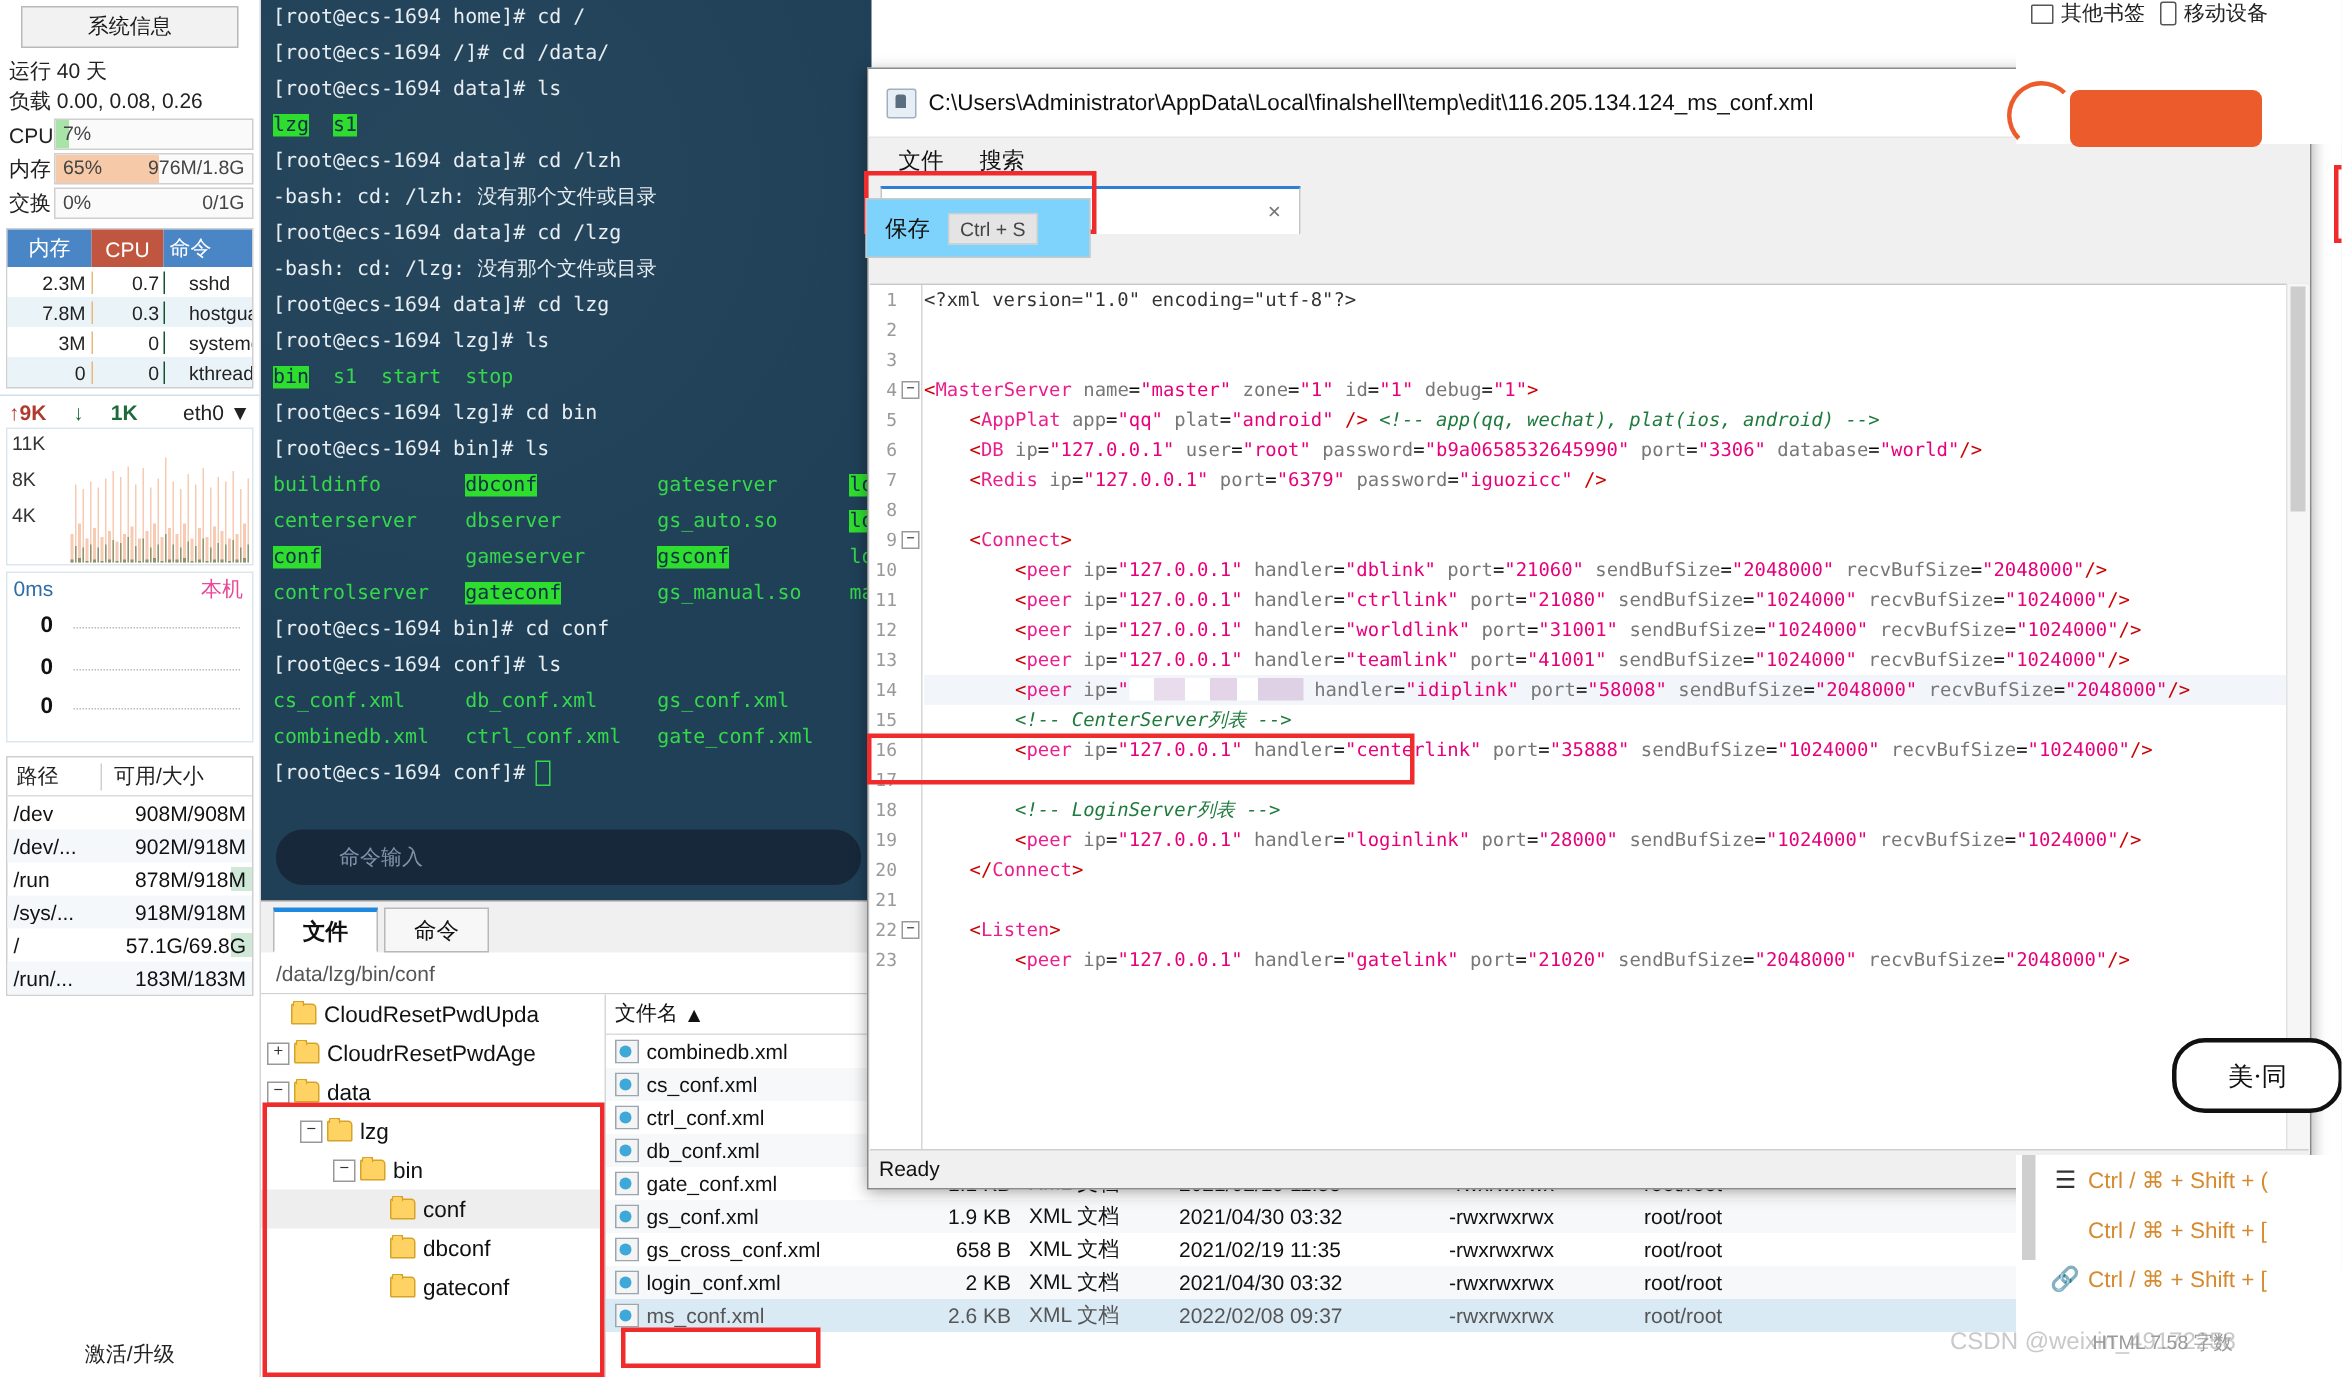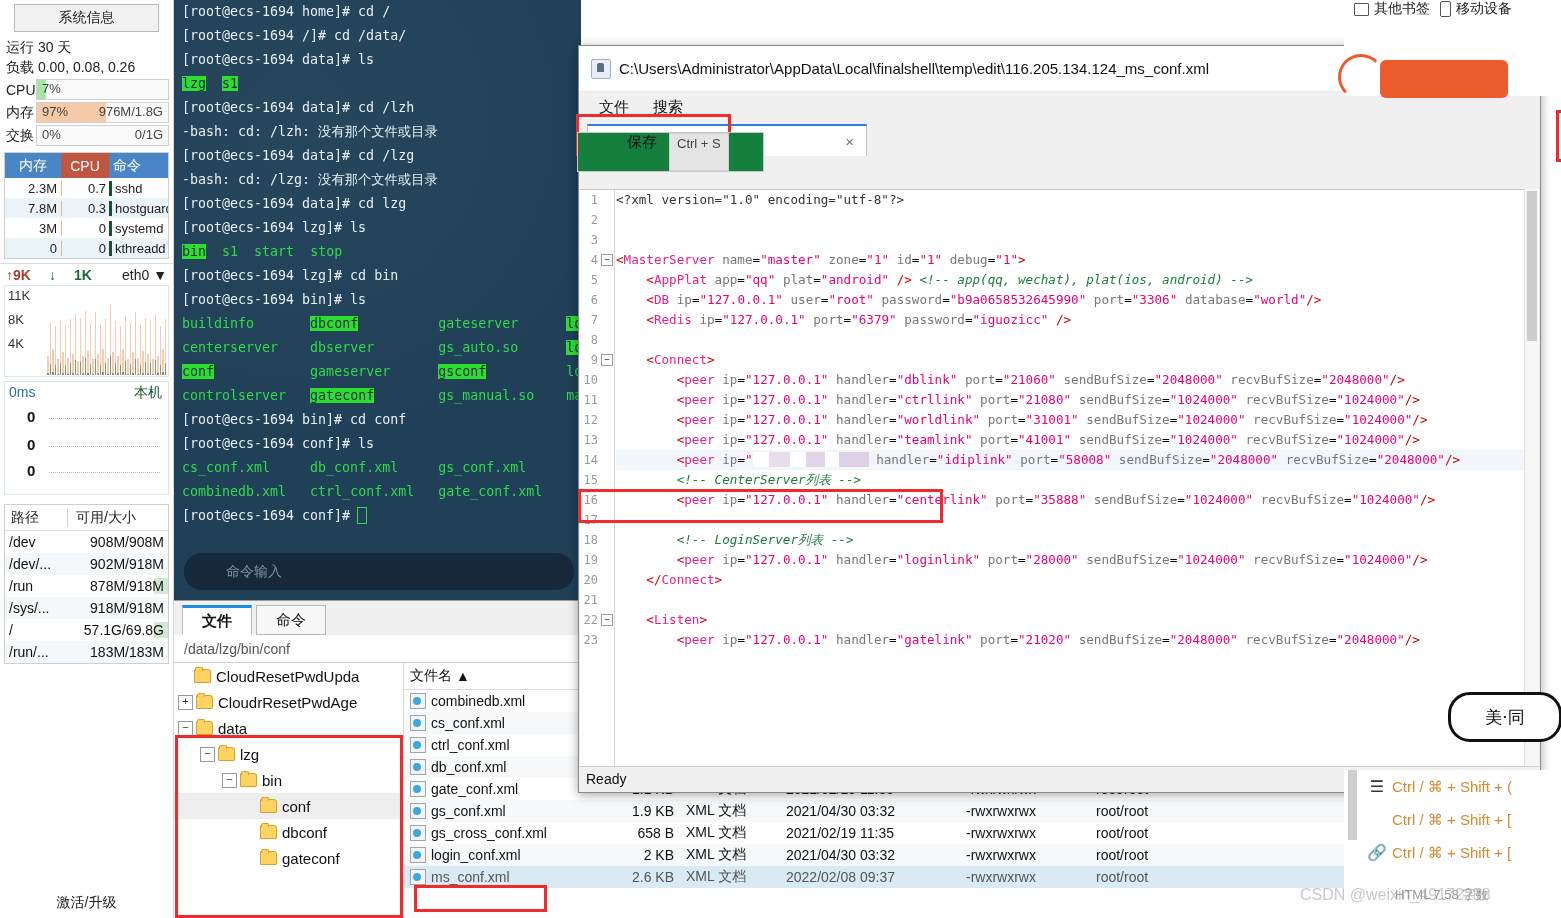--- a/index.html
+++ b/index.html
@@ -20,35 +20,35 @@
   .proc-table{margin:5px 4px 0 4px;border:1px solid #cfcfcf;}
   .proc-head{display:flex;height:25px;align-items:center;color:#fff;font-size:14px;}
   .proc-head .c1{width:56px;background:#4a86c5;height:25px;display:flex;align-items:center;justify-content:center;}
   .proc-head .c2{width:48px;background:#c0563f;height:25px;display:flex;align-items:center;justify-content:center;}
   .proc-head .c3{flex:1;background:#4a86c5;height:25px;display:flex;align-items:center;padding-left:4px;}
   .proc-row{display:flex;font-size:13px;color:#222;height:20px;align-items:center;}
   .proc-row:nth-child(odd){background:#ffffff;}
   .proc-row:nth-child(even){background:#eaf3f8;}
   .proc-row .c1{width:56px;text-align:right;padding-right:4px;box-sizing:border-box;}
   .proc-row .c2{width:48px;text-align:right;padding-right:3px;box-sizing:border-box;border-left:1px solid #e8b97a;}
-  .proc-row .c3{flex:1;padding-left:3px;overflow:hidden;white-space:nowrap;border-left:3px solid #14532d;}
+  .proc-row .c3{flex:1;padding-left:16px;overflow:hidden;white-space:nowrap;border-left:1px solid #14532d;}
 
   .net-head{display:flex;align-items:center;font-size:14px;padding:3px 6px 0 6px;border-top:1px solid #cfe0ea;margin-top:4px;}
   .net-up{color:#b03a2e;font-weight:bold;}
   .net-down{color:#1d6b3a;font-weight:bold;margin-left:18px;}
   .net-if{margin-left:auto;color:#222;}
   .chartbox{margin:2px 4px 0 4px;border:1px solid #dbe7ee;height:90px;position:relative;background:#fff;}
   .chartbox .ylab{position:absolute;left:3px;font-size:13px;color:#333;}
   .spark{position:absolute;left:42px;right:2px;bottom:1px;top:2px;display:flex;align-items:flex-end;gap:1px;}
   .spark i{display:block;width:3px;background:#f7cbb3;position:relative;}
   .spark i b{position:absolute;left:0;right:0;bottom:0;background:#8c9470;display:block;}
 
   .latbox{margin:4px 4px 0 4px;border:1px solid #dbe7ee;height:112px;position:relative;background:#fff;}
   .latbox .l-tl{position:absolute;left:4px;top:2px;font-size:14px;color:#2d6ea8;}
-  .latbox .l-tr{position:absolute;right:6px;top:2px;font-size:14px;color:#14532d;font-family:Liberation Serif, serif;}
+  .latbox .l-tr{position:absolute;right:6px;top:2px;font-size:14px;color:#ec4899;font-family:Liberation Serif, serif;}
   .latbox .zero{position:absolute;left:22px;font-size:15px;color:#111;font-weight:bold;}
   .latbox .dots{position:absolute;left:44px;right:8px;border-top:1px dotted #bbb;}
 
   .disk-table{margin:9px 4px 0 4px;border:1px solid #cfcfcf;}
   .disk-head{display:flex;font-size:14px;color:#222;height:25px;align-items:center;border-bottom:1px solid #dcdcdc;}
   .disk-head .d1{width:62px;padding-left:6px;box-sizing:border-box;}
   .disk-head .d2{flex:1;padding-left:8px;border-left:1px solid #cfcfcf;box-sizing:border-box;}
   .disk-row{display:flex;font-size:14px;color:#111;height:22px;align-items:center;}
   .disk-row:nth-child(even){background:#f4f8fa;}
   .disk-row .d1{width:62px;padding-left:4px;box-sizing:border-box;white-space:nowrap;overflow:hidden;}
@@ -103,21 +103,21 @@
   .ed-title{height:45px;display:flex;align-items:center;background:#fff;border-bottom:1px solid #e6e6e6;}
   .ed-ico{width:18px;height:18px;margin:0 8px 0 12px;background:#e8eef5;border:1px solid #9fb0c0;border-radius:2px;position:relative;flex:0 0 auto;}
   .ed-ico:after{content:"";position:absolute;left:5px;top:3px;width:7px;height:9px;background:#5a6e80;border-radius:2px 2px 0 0;}
   .ed-title-text{font-size:15px;color:#111;flex:1;white-space:nowrap;overflow:hidden;}
   .winbtn{width:46px;height:44px;display:flex;align-items:center;justify-content:center;font-size:17px;color:#333;}
   .ed-menu{height:30px;display:flex;align-items:center;background:#f0f0f0;padding-left:8px;}
   .ed-menu div{padding:3px 12px;font-size:15px;color:#111;}
   .ed-tabs{height:34px;background:#f0f0f0;position:relative;}
   .ed-tab{position:absolute;left:8px;top:2px;width:280px;height:32px;background:#fff;border:1px solid #c4c4c4;border-top:2px solid #2b7fd4;border-bottom:none;display:flex;align-items:center;padding-left:10px;box-sizing:border-box;font-size:15px;color:#111;font-weight:bold;}
   .ed-tab .x{position:absolute;right:12px;font-weight:normal;color:#777;}
-  .save-pop{position:absolute;left:-2px;top:10px;width:148px;height:38px;background:#15803d;border:1px solid #c9c9c9;display:flex;font-size:15px;color:#111;z-index:6;padding-left:37px;}
+  .save-pop{position:absolute;left:-2px;top:10px;width:148px;height:38px;background:#7dd3fc;border:1px solid #c9c9c9;display:flex;align-items:center;font-size:15px;color:#111;z-index:6;}
   .save-pop .lbl{padding-left:12px;}
   .save-pop .kbd{margin-left:12px;background:#e4e4e4;border:1px solid #cfcfcf;padding:2px 7px;font-size:13px;color:#444;}
 
   .ed-code{position:absolute;left:1px;right:1px;top:143px;bottom:26px;background:#fff;border-top:1px solid #c8c8c8;overflow:hidden;font-family:"DejaVu Sans Mono",monospace;font-size:12.6px;line-height:20px;}
   .gutter{position:absolute;left:0;top:0;bottom:0;width:34px;background:#fff;border-right:1px solid #d6d6d6;}
   .gnum{position:absolute;right:16px;color:#999;font-size:12px;}
   .gfold{position:absolute;right:1px;width:10px;height:10px;border:1px solid #999;background:#fff;font-size:9px;line-height:9px;text-align:center;color:#333;}
   .code{position:absolute;left:36px;right:14px;top:0;bottom:0;white-space:pre-wrap;word-break:break-all;}
   .cl{white-space:pre-wrap;}
   .k-tag{color:#cc0000;}
@@ -153,37 +153,37 @@
   .wm-csdn{position:absolute;left:1300px;top:886px;font-size:16px;color:#c9c9c9;font-family:"Liberation Sans",sans-serif;}
   .wm-seal{position:absolute;left:1448px;top:692px;width:108px;height:44px;border:3px solid #111;border-radius:22px;background:#fff;display:flex;align-items:center;justify-content:center;gap:6px;font-size:17px;color:#111;font-family:"DejaVu Serif",serif;}
   .wm-right{position:absolute;left:1395px;top:886px;font-size:13px;color:#9a9a9a;}
   .masked-ip{display:inline-block;width:116px;height:15px;vertical-align:-3px;background:linear-gradient(90deg,#ffffff 0 14%,#e9dcec 14% 32%,#ffffff 32% 46%,#e3d4e8 46% 62%,#ffffff 62% 74%,#ded0e5 74% 100%);}
 </style>
 </head>
 <body>
 
 <div id="sysinfo" class="abs">
   <div class="sysinfo-btn">系统信息</div>
-  <div class="sys-line">运行 30 天</div>
+  <div class="sys-line">运行 40 天</div>
   <div class="sys-line">负载 0.00, 0.08, 0.26</div>
 
   <div id="meters">
       <div class="meter-row">
         <div class="meter-label">CPU</div>
         <div class="meter">
           <div class="fill" style="width:7%;background:#a8e3a8"></div>
           <div class="t-left">7%</div>
           <div class="t-right"></div>
         </div>
       </div>
       <div class="meter-row">
         <div class="meter-label">内存</div>
         <div class="meter">
           <div class="fill" style="width:53%;background:#f6c9a8"></div>
-          <div class="t-left">97%</div>
+          <div class="t-left">65%</div>
           <div class="t-right">976M/1.8G</div>
         </div>
       </div>
       <div class="meter-row">
         <div class="meter-label">交换</div>
         <div class="meter">
           <div class="fill" style="width:0%;background:#cfe8d8"></div>
           <div class="t-left">0%</div>
           <div class="t-right">0/1G</div>
         </div>

